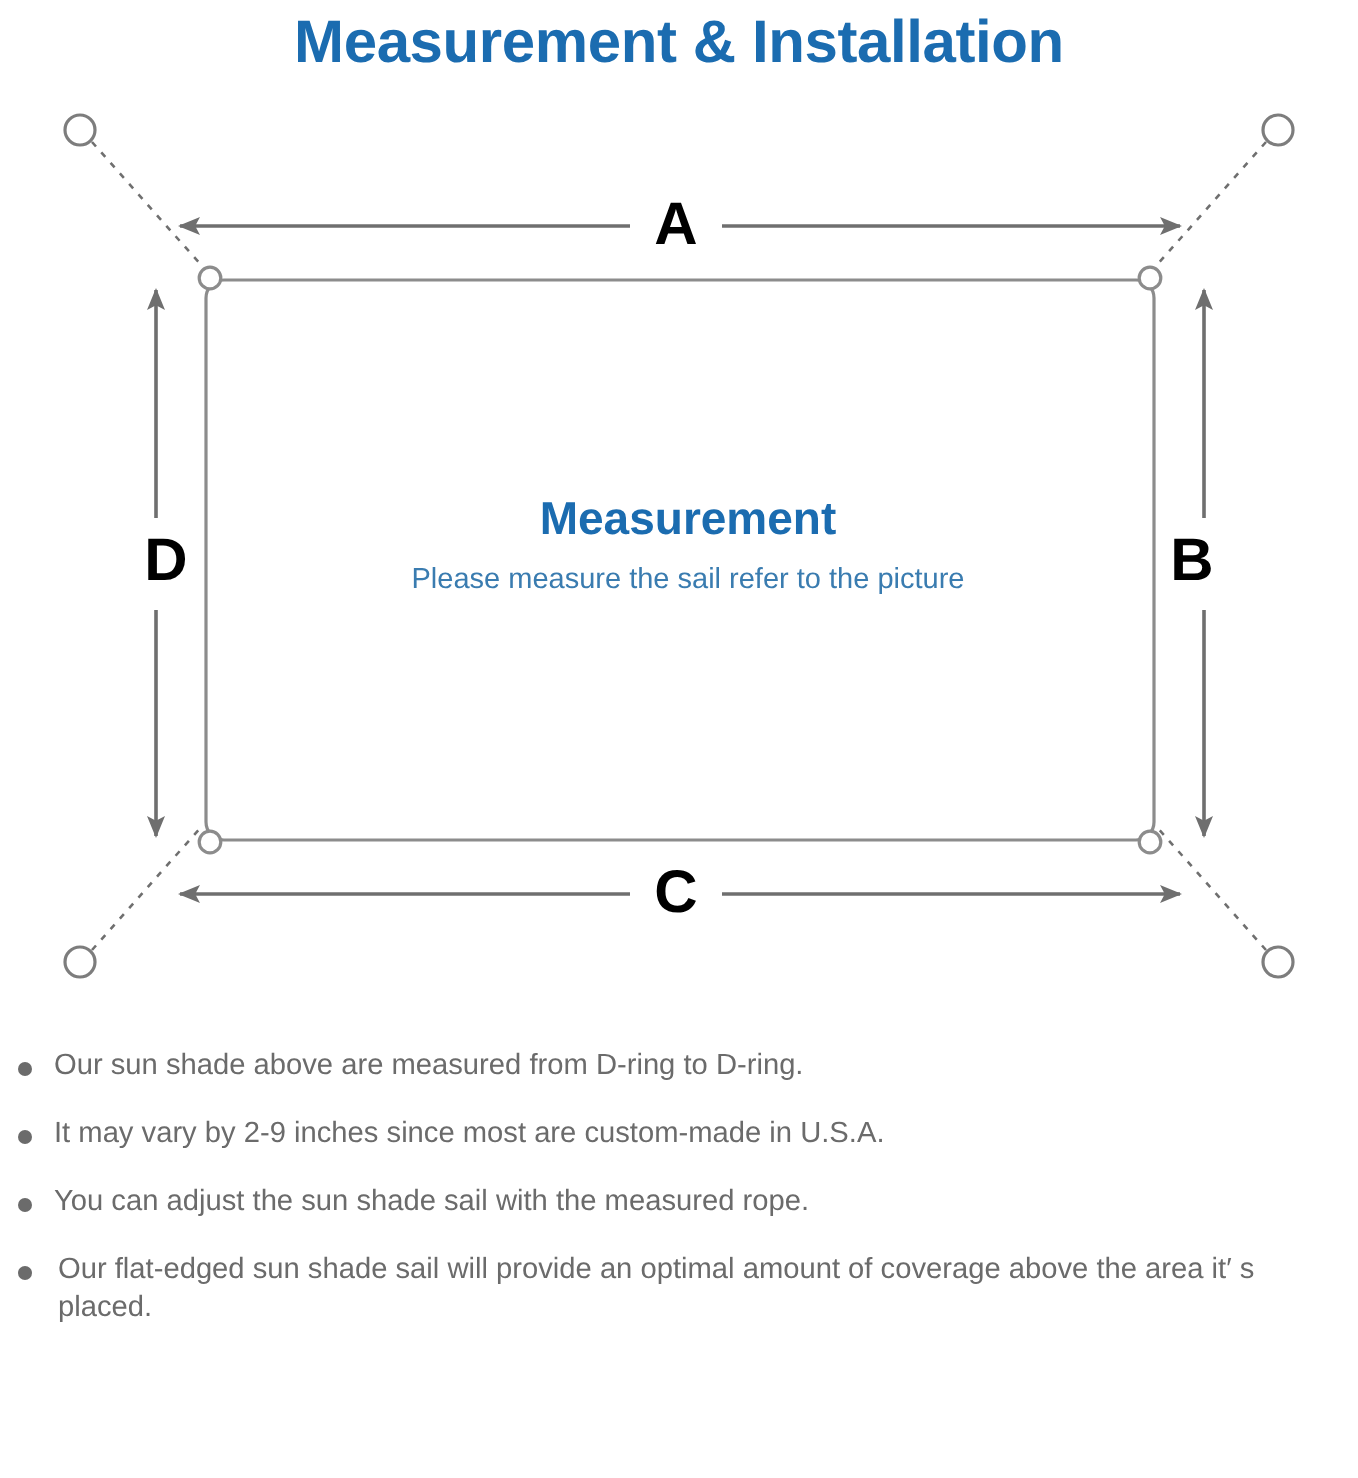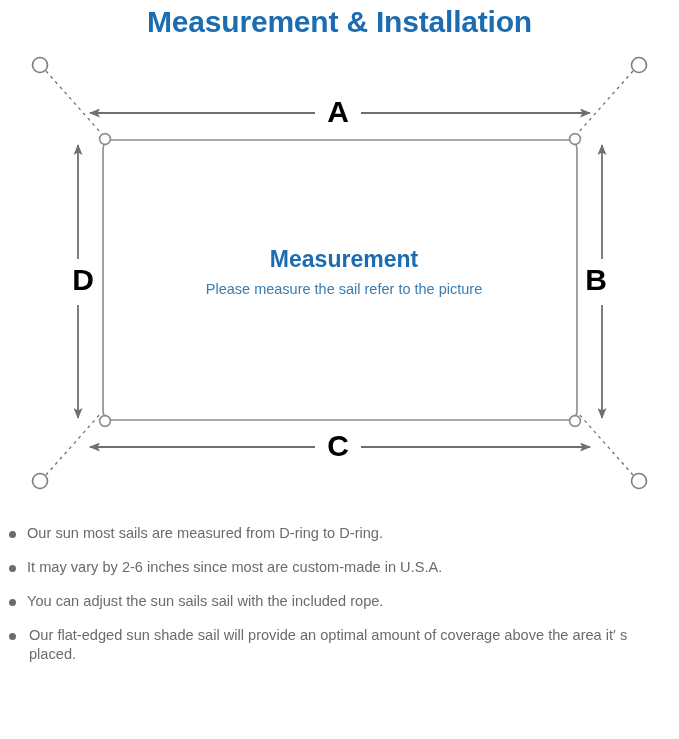--- a/index.html
+++ b/index.html
@@ -207,29 +207,29 @@
       </g>
 
       <text class="center-title" x="344" y="223">Measurement</text>
       <text class="center-sub" x="344" y="250">Please measure the sail refer to the picture</text>
     </svg>
   </div>
 
   <ul class="notes">
     <li class="note-item">
       <span class="note-bullet"></span>
-      <span>Our sun most sails are measured from D-ring to D-ring.</span>
-    </li>
-    <li class="note-item">
-      <span class="note-bullet"></span>
-      <span>It may vary by 2-6 inches since most are custom-made in U.S.A.</span>
-    </li>
-    <li class="note-item">
-      <span class="note-bullet"></span>
-      <span>You can adjust the sun sails sail with the included rope.</span>
+      <span>Our sun shade above are measured from D-ring to D-ring.</span>
+    </li>
+    <li class="note-item">
+      <span class="note-bullet"></span>
+      <span>It may vary by 2-9 inches since most are custom-made in U.S.A.</span>
+    </li>
+    <li class="note-item">
+      <span class="note-bullet"></span>
+      <span>You can adjust the sun shade sail with the measured rope.</span>
     </li>
     <li class="note-item">
       <span class="note-bullet"></span>
       <span>Our flat-edged sun shade sail will provide an optimal amount of coverage above the area it′ s placed.</span>
     </li>
   </ul>
 
 </div>
 
 </body></html>

